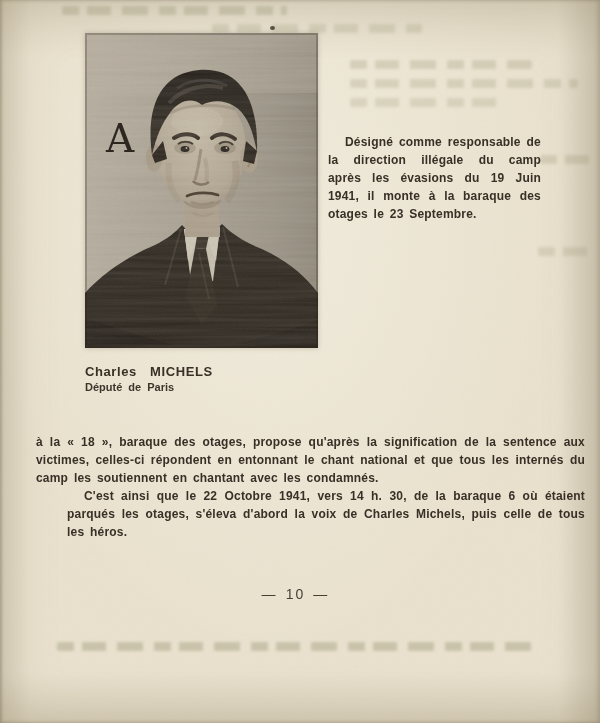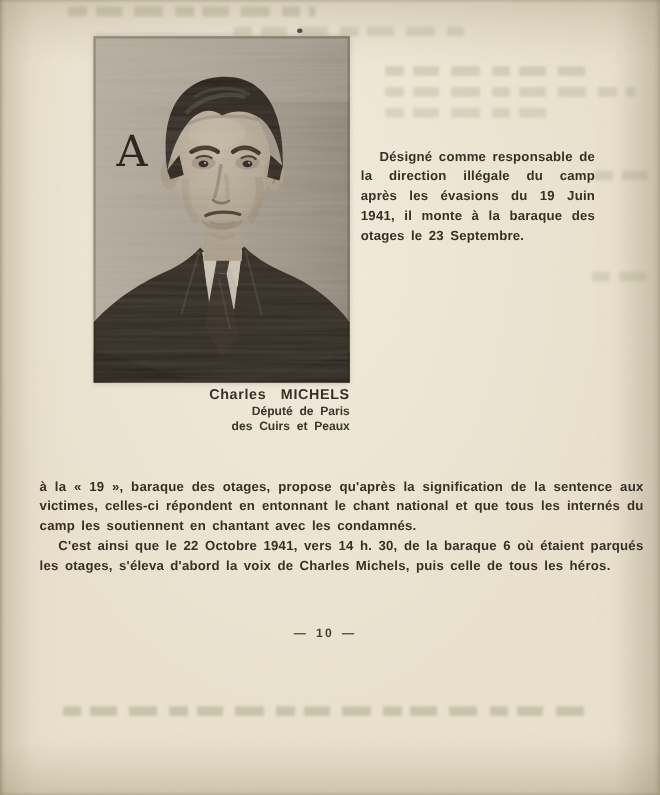--- a/index.html
+++ b/index.html
@@ -31,41 +31,41 @@
 
   
   .photo-float { float:left; width:292px; min-height:400px; }
   .photo-frame {
     position:relative; width:233px; height:315px; margin-left:49px;
     background: var(--photo_bg, #a69f91);
     box-shadow: 0 0 5px rgba(70,60,40,.25), inset 0 0 12px rgba(40,32,20,.25);
   }
   .photo-frame svg { display:block; width:100%; height:100%; }
 
-  .caption { width:233px; margin:2px 0 0 49px; text-align:right; color:var(--ink,#383026); }
+  .caption { width:233px; margin:15px 0 0 49px; text-align:left; color:var(--ink,#383026); }
   .caption .name { font-size:13px; font-weight:bold; letter-spacing:.6px; word-spacing:9px; line-height:17px; }
   .caption .role { font-size:11px; font-weight:bold; line-height:14px; word-spacing:3px; color:#3d352b; }
 
   
   .article { color: var(--ink,#383026); font-size:12px; font-weight:bold; line-height:18px;
              text-align:justify; word-spacing:2.2px; letter-spacing:.2px; }
   .article p { margin:0; }
   .col-spacer { height:100px; }
   p.col { margin-right:44px; text-indent:17px; }
   p.first { text-indent:54px; position:relative; }
   .initial {
     position:absolute; left:16px; top:-14px;
     font-family:"DejaVu Serif", serif; font-weight:normal;
     font-size:39px; line-height:1; letter-spacing:0; color:#2e2720;
   }
   p.cont { clear:left; text-indent:0; }
-  p.full { text-indent:17px; }
+  p.full { text-indent:17px;margin-left:31px; }
 
   .footer { clear:both; margin:44px 30px 0 0; text-align:center;
-            font-size:11px; font-weight:bold; letter-spacing:2px;
+            font-size:14px; font-weight:normal; letter-spacing:2px;
             color:#463d33; }
 
   .speck { position:absolute; z-index:3; width:5px; height:4px; border-radius:50%;
            background:#2b251c; opacity:.75; left:270px; top:26px; }
 </style>
 </head>
 <body>
 
 <div class="page">
 
@@ -171,33 +171,32 @@
 
           <rect width="233" height="315" filter="url(#photoStreaks)"></rect>
           <rect width="233" height="315" filter="url(#photoGrain)"></rect>
           <rect x="1" y="1" width="231" height="313" fill="none" stroke="rgba(40,32,20,.25)" stroke-width="2"></rect>
         </svg>
       </div>
 
       <div class="caption">
         <div class="name">Charles MICHELS</div>
         <div class="role">Député de Paris</div>
-        <div class="role">des Cuirs et Peaux</div>
       </div>
     </div>
 
     <div class="article">
       <div class="col-spacer"></div>
 
       <p class="col first"><span class="initial">A</span></p>
 
       <p class="col">Désigné comme responsable de la direction illégale du camp après les évasions du 19 Juin 1941, il monte à la baraque des otages le 23 Septembre.</p>
 
 
-      <p class="cont">à la « 19 », baraque des otages, propose qu'après la signification de la sentence aux victimes, celles-ci répondent en entonnant le chant national et que tous les internés du camp les soutiennent en chantant avec les condamnés.</p>
+      <p class="cont">à la « 18 », baraque des otages, propose qu'après la signification de la sentence aux victimes, celles-ci répondent en entonnant le chant national et que tous les internés du camp les soutiennent en chantant avec les condamnés.</p>
 
       <p class="full">C'est ainsi que le 22 Octobre 1941, vers 14 h. 30, de la baraque 6 où étaient parqués les otages, s'éleva d'abord la voix de Charles Michels, puis celle de tous les héros.</p>
 
 
       <div class="footer">— 10 —</div>
     </div>
   </div>
 
 </div>
 

